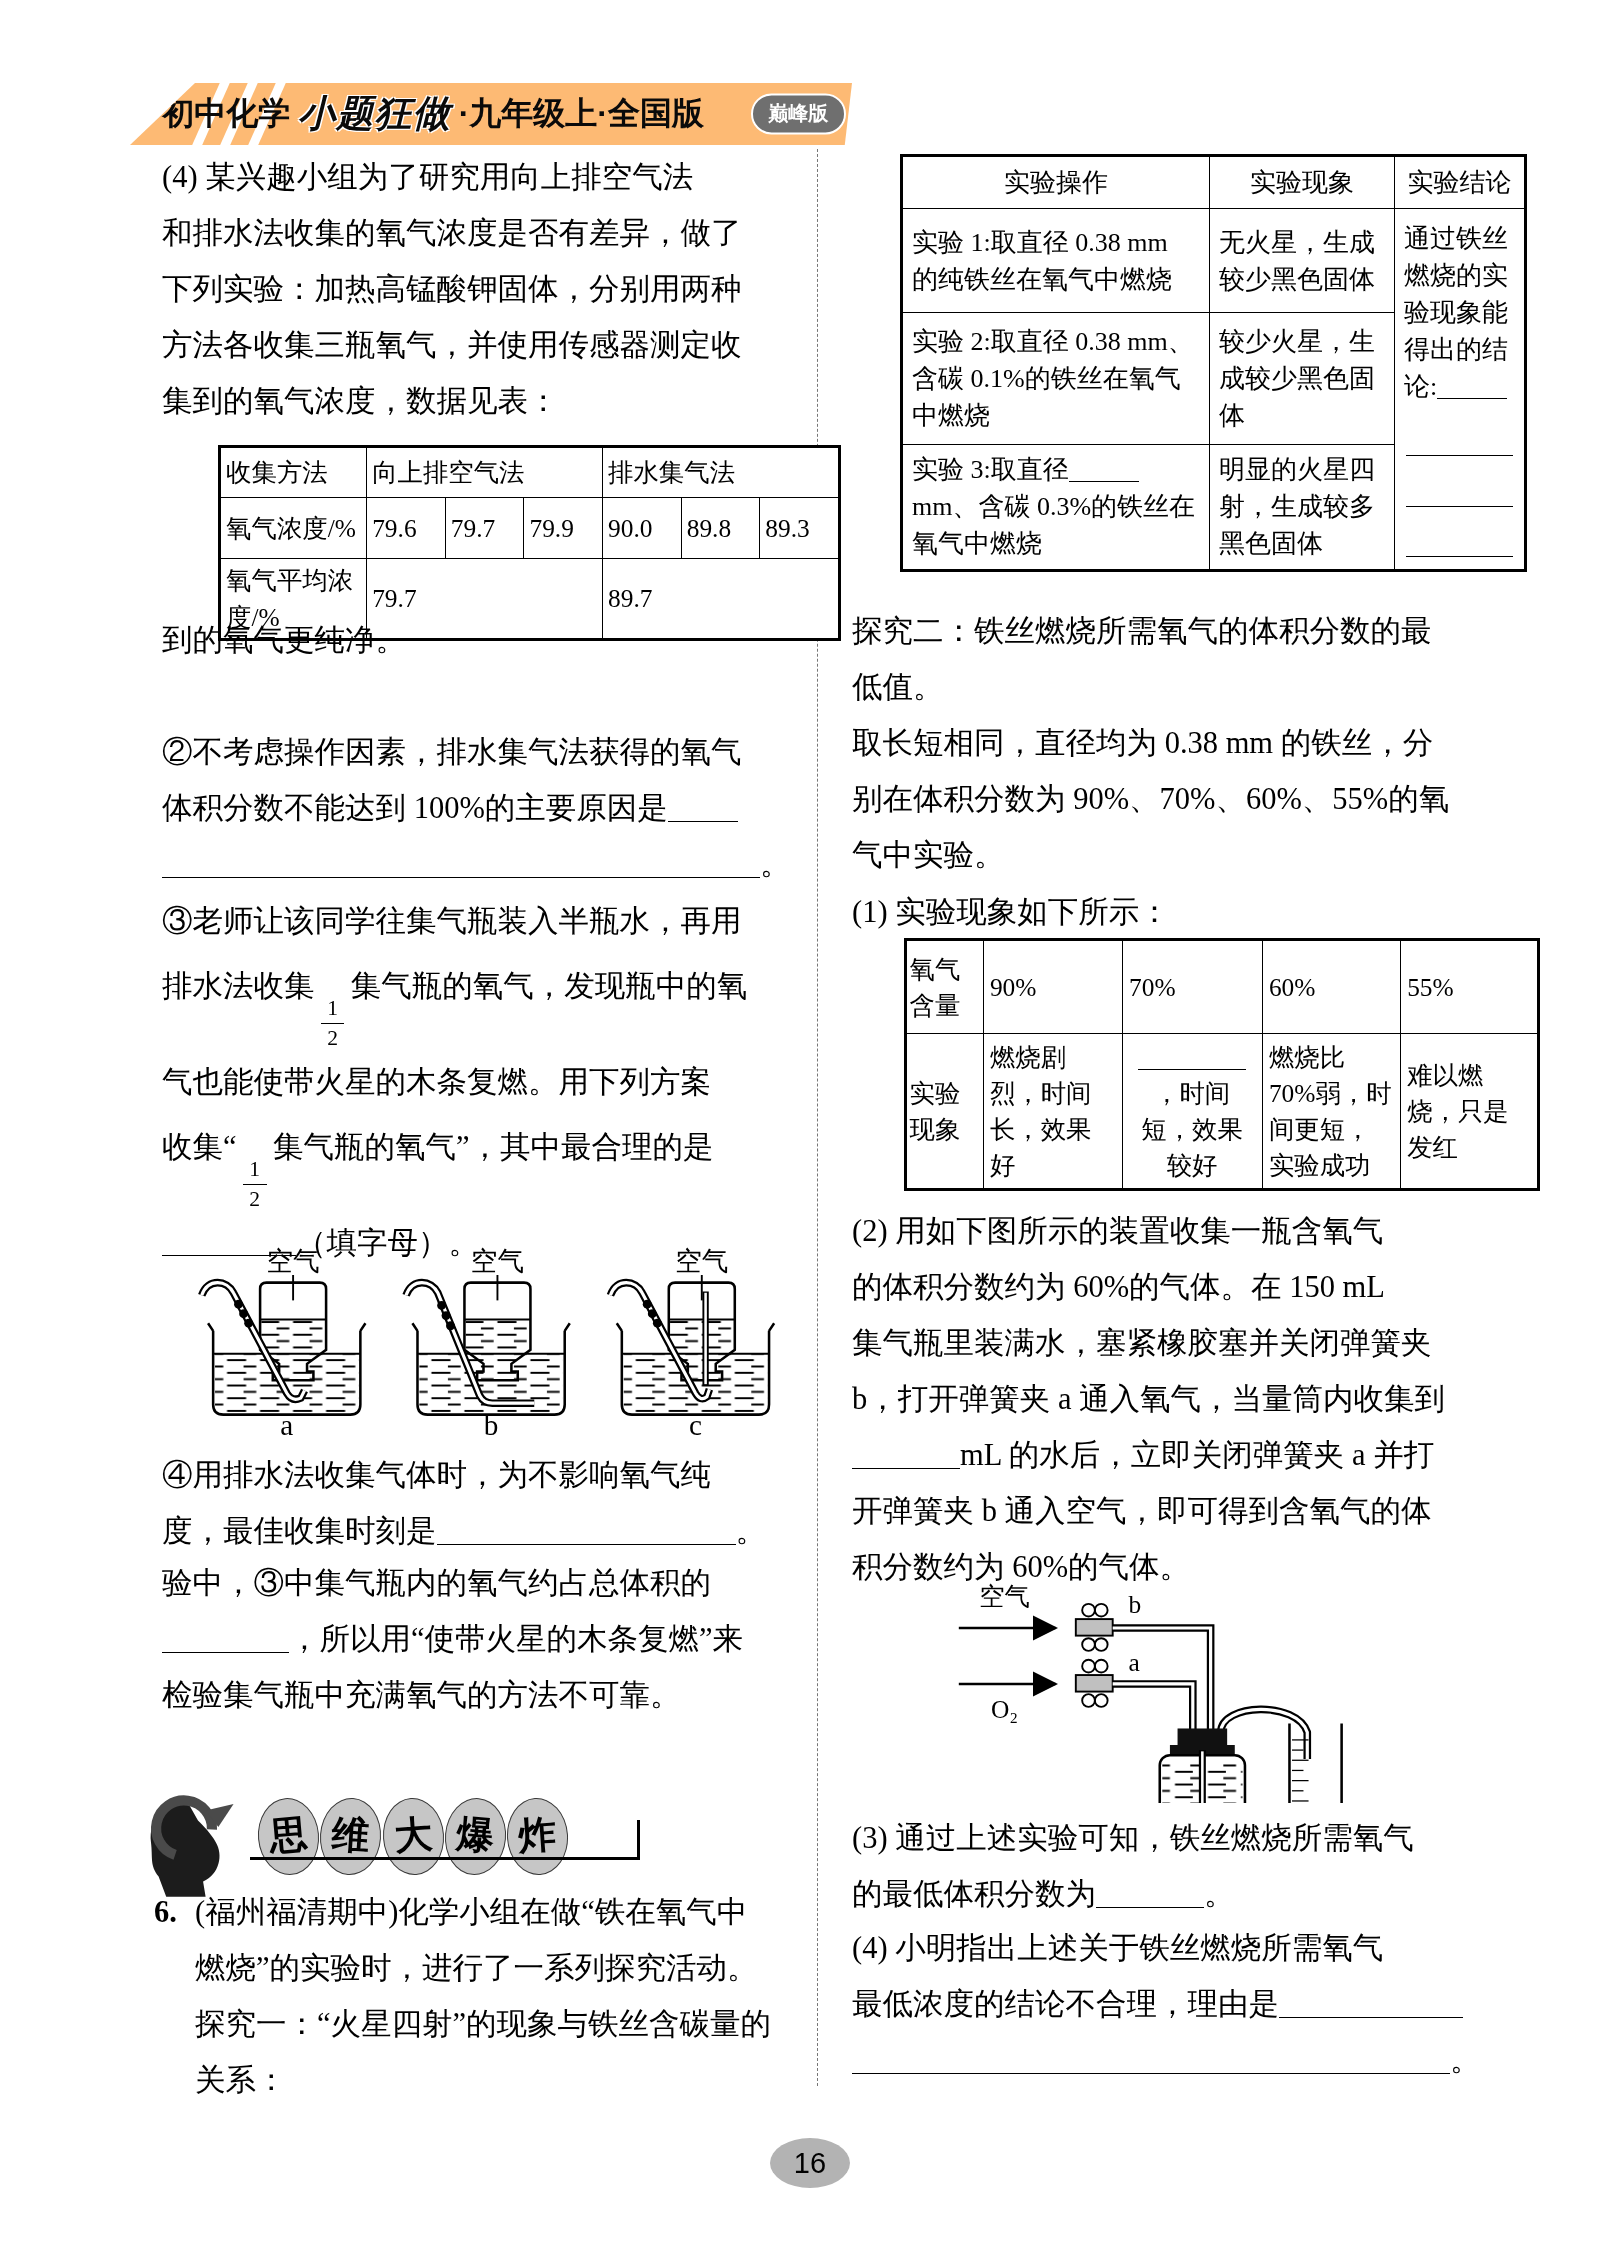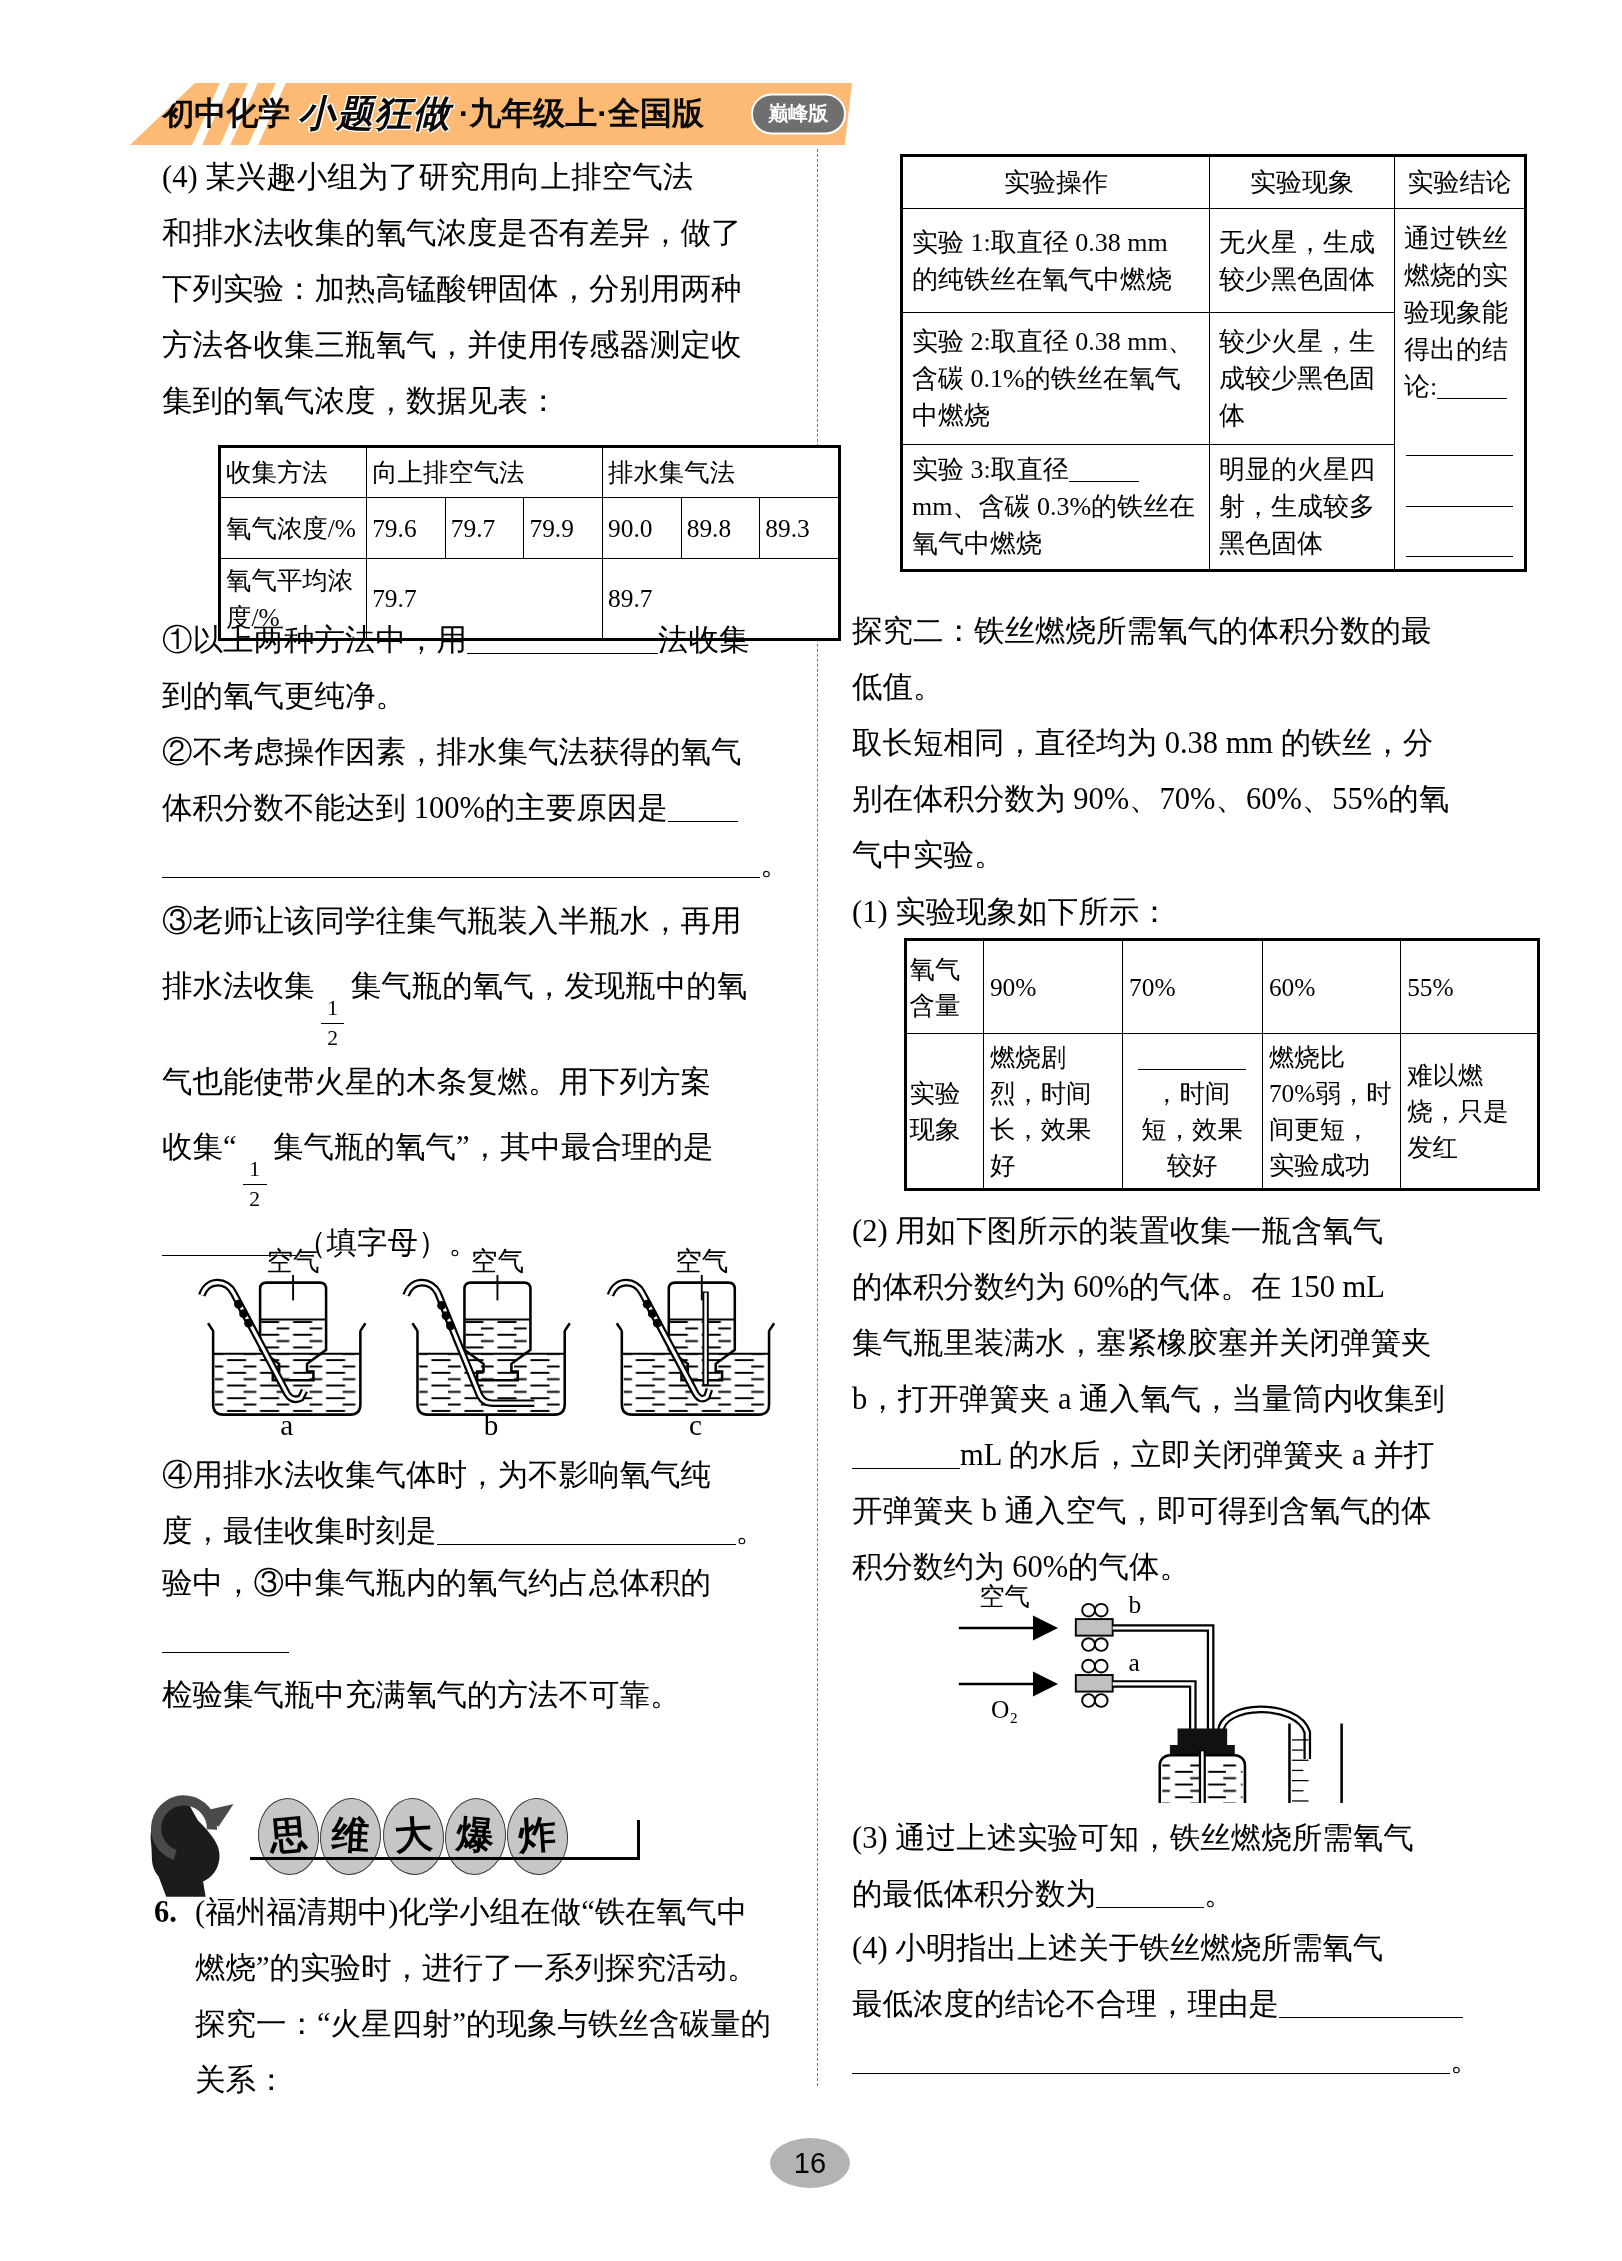--- a/index.html
+++ b/index.html
@@ -97,23 +97,20 @@
     </tr>
     <tr style="height:61px">
       <td>氧气平均浓度/%</td>
       <td colspan="3">79.7</td>
       <td colspan="3">89.7</td>
     </tr>
   </tbody>
     </table>
 
   <div class="blk" style="left:162px;top:612px;width:644px">
-    <span class="ln">
-      <span>①以上两种方法中，用</span><span class="blank w300"></span><span>法收集</span>
-    </span>
     <span class="ln">到的氧气更纯净。</span>
   </div>
 
   <div class="blk" style="left:162px;top:724px;width:644px">
     <span class="ln">②不考虑操作因素，排水集气法获得的氧气</span>
     <span class="ln">
       <span>体积分数不能达到 100%的主要原因是</span><span class="blank w110"></span>
     </span>
     <span class="ln">
       <span class="blank w940"></span><span>。</span>
@@ -202,21 +199,21 @@
   <div class="blk" style="left:162px;top:1447px;width:644px">
     <span class="ln">④用排水法收集气体时，为不影响氧气纯</span>
     <span class="ln">
       <span>度，最佳收集时刻是</span><span class="blank w470"></span><span>。</span>
     </span>
   </div>
 
   <div class="blk" style="left:162px;top:1555px;width:644px">
     <span class="ln">验中，③中集气瓶内的氧气约占总体积的</span>
     <span class="ln">
-      <span class="blank w200"></span>
+      <span class="blank w200"></span><span>，所以用“使带火星的木条复燃”来</span>
     </span>
     <span class="ln">检验集气瓶中充满氧气的方法不可靠。</span>
   </div>
 
   <div class="blk" style="left:137px;top:1781px;width:572px;height:121px">
     <svg width="108" height="118" viewBox="0 0 170 185">
       <path d="M78,30 C40,30 18,62 22,96 C25,122 20,132 34,150 L46,182 H108 L104,158 C130,146 136,116 124,96 C116,82 104,70 96,62 Z" fill="#1c1c1c"></path>
       <path d="M118,76 A44,44 0 1 0 60,116" fill="none" stroke="#4a4a4a" stroke-width="16"></path>
       <polygon points="108,46 152,36 128,72" fill="#4a4a4a"></polygon>
     </svg>

